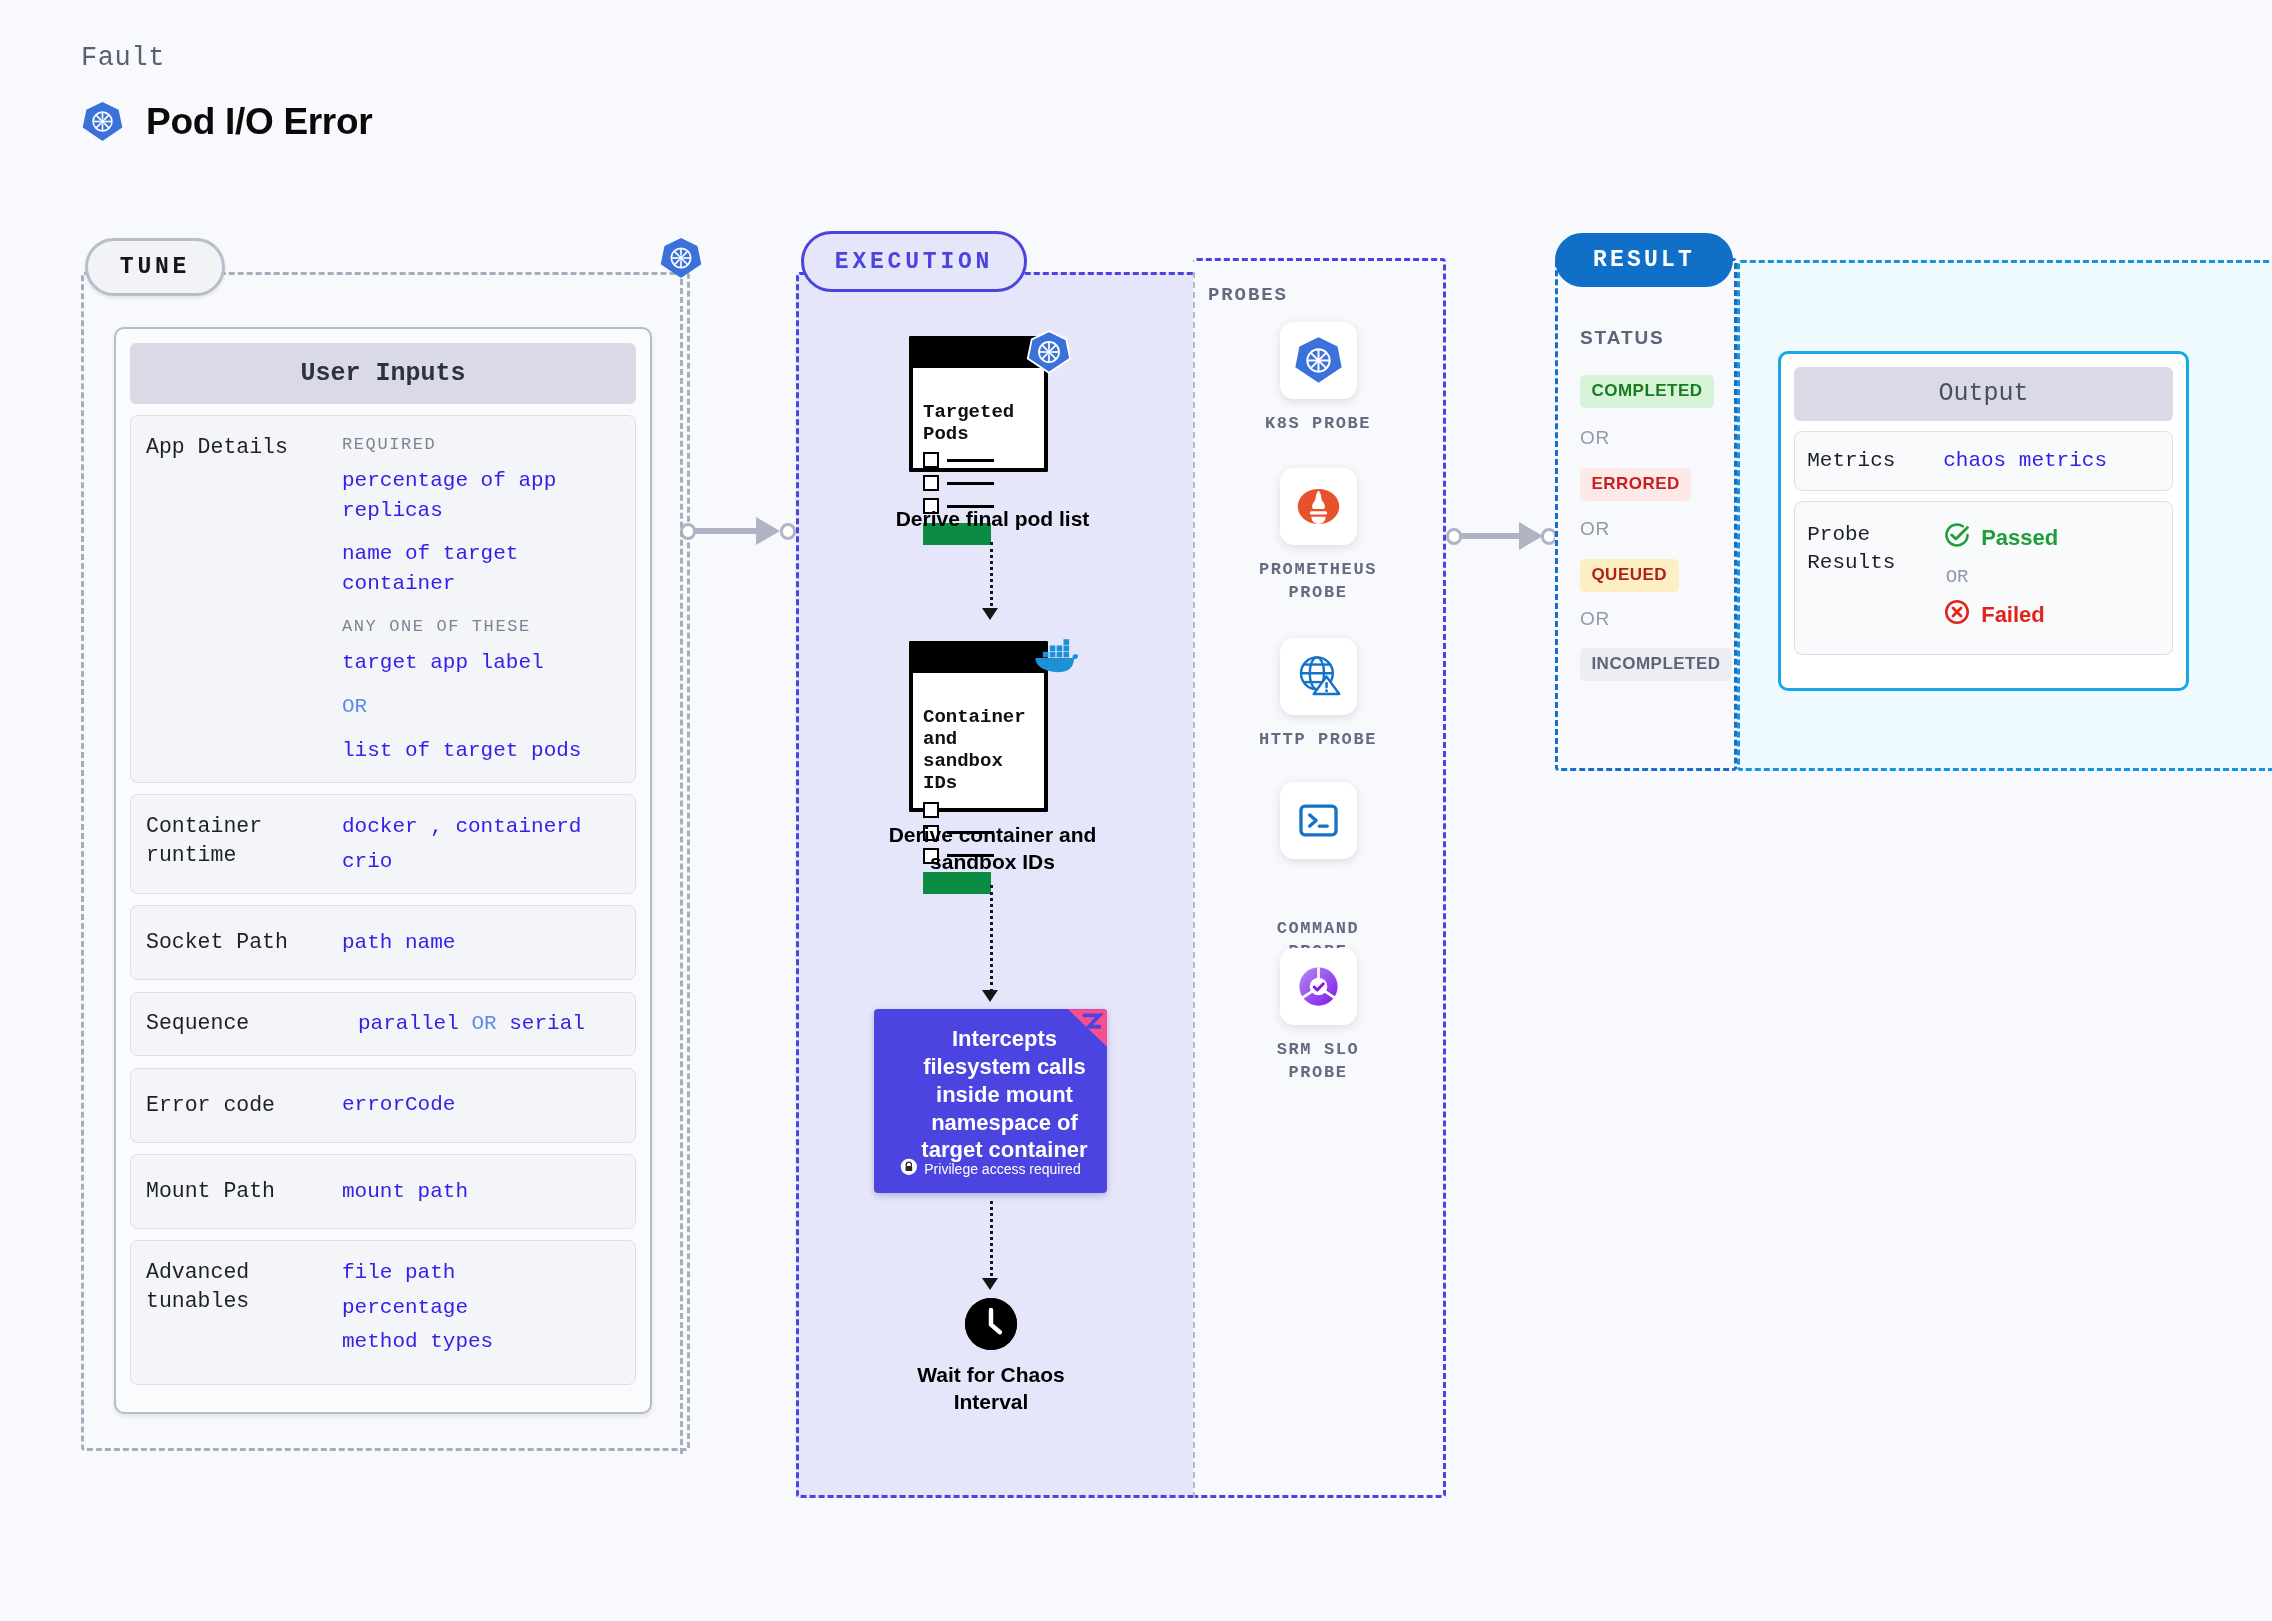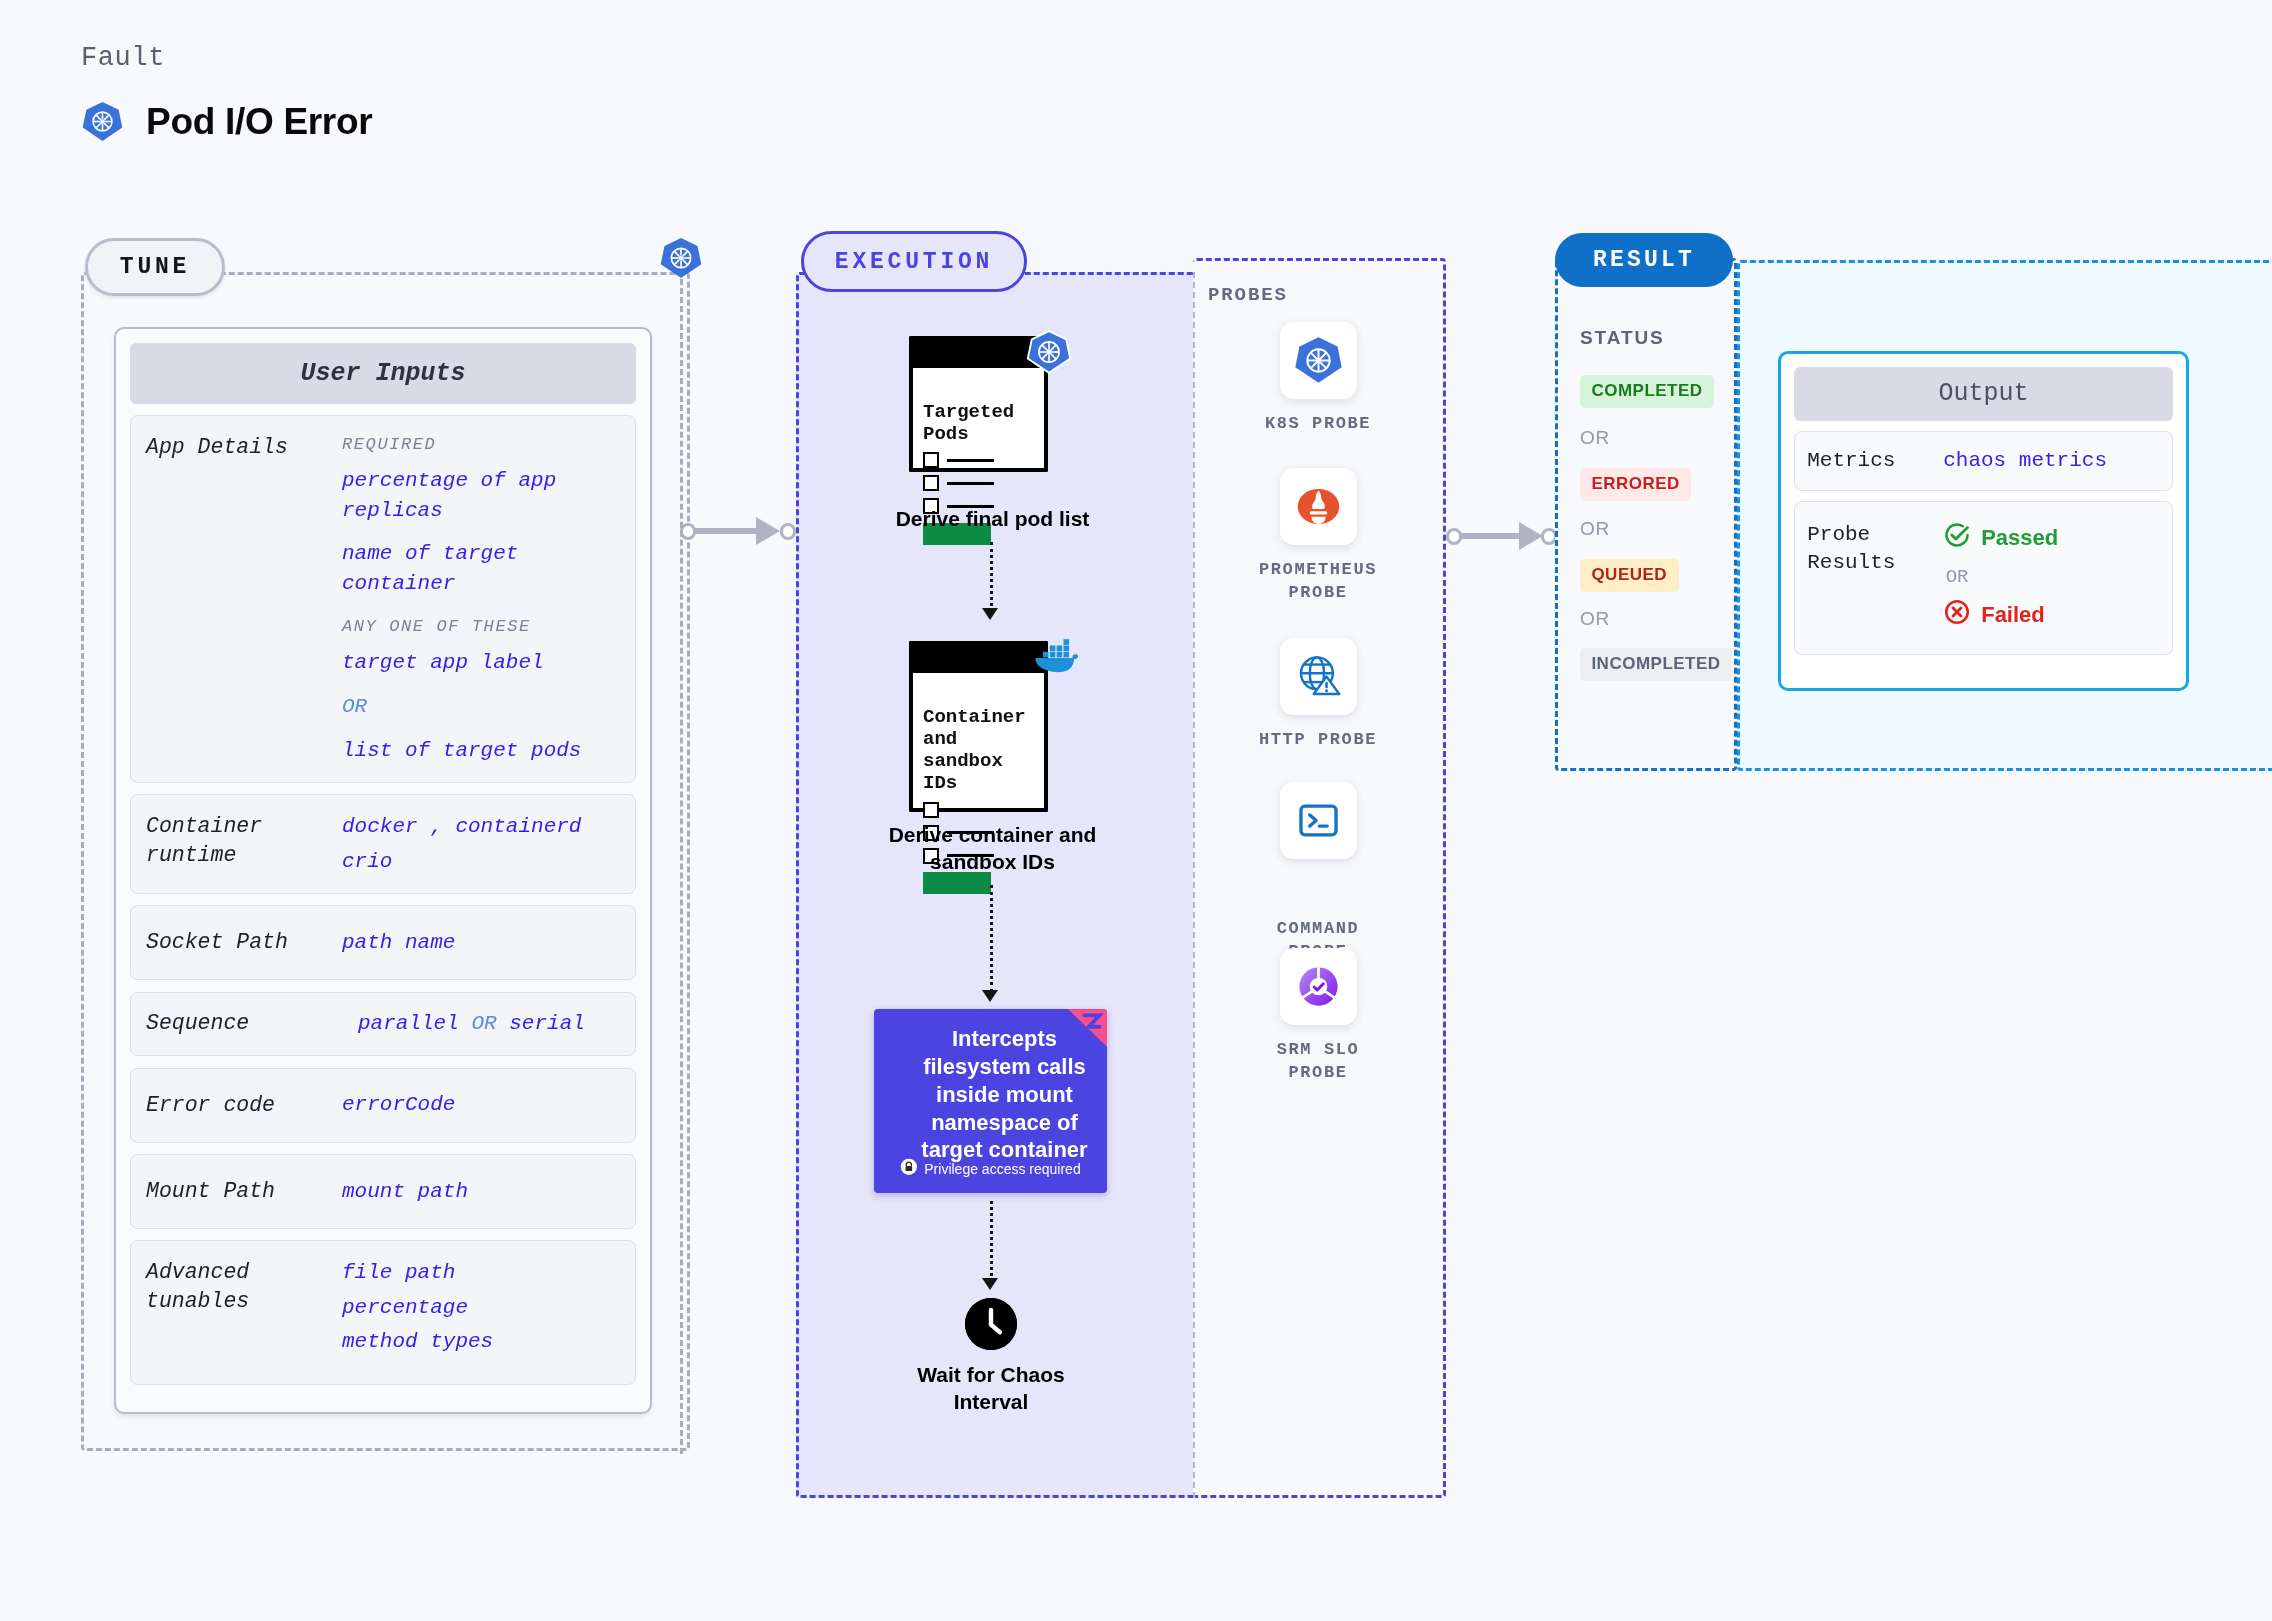--- a/index.html
+++ b/index.html
@@ -152,21 +152,20 @@
 
   
   #user-inputs-card {
     position: absolute; left: 114px; top: 327px;
     width: 538px; height: 1087px;
     background: #fafbfd;
     border: 2.5px solid #b7bbc9;
     border-radius: 10px;
     box-shadow: 0 2.5px 5px rgba(0,0,0,.08);
     padding: 14px;
-    font-style: italic;
   }
   #user-inputs-header {
     height: 61px; background: #d9dae6;
     border-radius: 6.3px;
     display: flex; align-items: center; justify-content: center;
     font-family: "Liberation Mono", monospace;
     font-size: 25px; font-weight: bold; color: #2e3140;
   }
   .input-row {
     margin-top: 11.4px;

